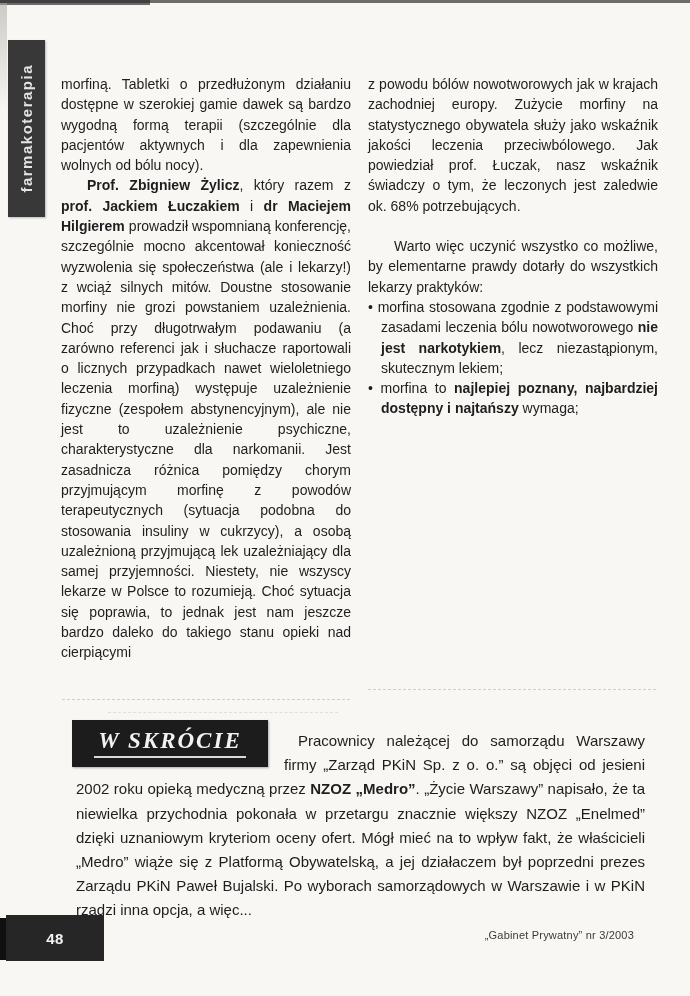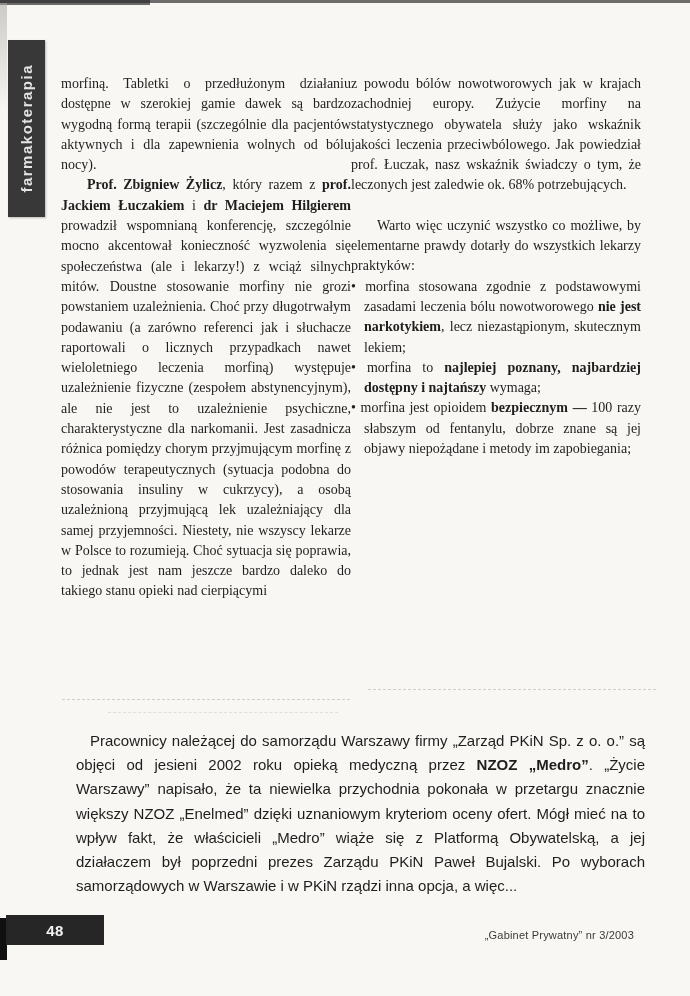--- a/index.html
+++ b/index.html
@@ -17,37 +17,37 @@
   .ghost-line{position:absolute;border-top:1px dashed #d2cfc8;height:0;}
   .ghost-left{left:62px;top:699px;width:288px;}
   .ghost-left2{left:108px;top:712px;width:230px;opacity:.6;}
   .ghost-right{left:368px;top:689px;width:288px;}
   
   .side-tab{position:absolute;left:8px;top:40px;width:37px;height:177px;background:#383838;
     display:flex;align-items:center;justify-content:center;box-shadow:1px 1px 2px rgba(0,0,0,.25);}
   .side-tab-label{writing-mode:vertical-rl;transform:rotate(180deg);
     font-weight:bold;font-size:15px;letter-spacing:1.5px;color:#e3e3e3;}
   
-  .columns{position:absolute;left:61px;top:74px;width:598px;display:flex;font-family:Liberation Serif, serif;}
+  .columns{position:absolute;left:61px;top:74px;width:598px;display:flex;gap:17px;}
   .col{width:290px;font-size:14px;line-height:20.3px;text-align:justify;}
   .para{margin:0;}
   .para.indent{text-indent:26px;}
   .para.space-before{margin-top:20px;}
   .para.bullet{padding-left:13px;text-indent:-13px;}
   .para b{font-weight:bold;}
   
   .skrocie{position:absolute;left:60px;top:713px;width:601px;font-size:15px;line-height:24.2px;text-align:justify;}
   .skrocie-box{float:left;width:196px;height:47px;background:#1c1c1c;margin:7px 16px 10px 12px;
     display:flex;align-items:center;justify-content:center;box-shadow:1px 1px 2px rgba(0,0,0,.3);}
   .skrocie-label{color:#f2f2f2;font-family:"Liberation Serif", serif;font-style:italic;font-weight:bold;
     font-size:23px;letter-spacing:2px;border-bottom:2px solid #d9d9d9;padding:0 4px 3px;}
   .skrocie-text{margin:16px;text-indent:14px;}
   
   .page-stub{position:absolute;left:0;top:918px;width:7px;height:42px;background:#101010;}
-  .page-box{position:absolute;left:6px;top:915px;width:98px;height:30px;background:#262626;
+  .page-box{position:absolute;left:6px;top:915px;width:98px;height:46px;background:#262626;
     display:flex;align-items:center;justify-content:center;}
   .page-box span{color:#f5f5f5;font-weight:bold;font-size:15px;letter-spacing:.5px;}
   .journal{position:absolute;right:56px;top:929px;font-size:11px;color:#3a3a3a;letter-spacing:.2px;}
 </style>
 </head>
 <body>
 
 <div class="scan-top"></div>
 <div class="scan-top-dark"></div>
 <div class="scan-left"></div>
@@ -59,29 +59,31 @@
 <div class="columns">
   <div class="col" id="col-left">
       <p class="para"><span>morfiną. Tabletki o przedłużonym działaniu dostępne w szerokiej gamie dawek są bardzo wygodną formą terapii (szczególnie dla pacjentów aktywnych i dla zapewnienia wolnych od bólu nocy).</span></p>
       <p class="para indent"><b>Prof. Zbigniew Żylicz</b><span>, który razem z </span><b>prof. Jackiem Łuczakiem</b><span> i </span><b>dr Maciejem Hilgierem</b><span> prowadził wspomnianą konferencję, szczególnie mocno akcentował konieczność wyzwolenia się społeczeństwa (ale i lekarzy!) z wciąż silnych mitów. Doustne stosowanie morfiny nie grozi powstaniem uzależnienia. Choć przy długotrwałym podawaniu (a zarówno referenci jak i słuchacze raportowali o licznych przypadkach nawet wieloletniego leczenia morfiną) występuje uzależnienie fizyczne (zespołem abstynencyjnym), ale nie jest to uzależnienie psychiczne, charakterystyczne dla narkomanii. Jest zasadnicza różnica pomiędzy chorym przyjmującym morfinę z powodów terapeutycznych (sytuacja podobna do stosowania insuliny w cukrzycy), a osobą uzależnioną przyjmującą lek uzależniający dla samej przyjemności. Niestety, nie wszyscy lekarze w Polsce to rozumieją. Choć sytuacja się poprawia, to jednak jest nam jeszcze bardzo daleko do takiego stanu opieki nad cierpiącymi</span></p>
     </div>
   <div class="col" id="col-right">
       <p class="para"><span>z powodu bólów nowotworowych jak w krajach zachodniej europy. Zużycie morfiny na statystycznego obywatela służy jako wskaźnik jakości leczenia przeciwbólowego. Jak powiedział prof. Łuczak, nasz wskaźnik świadczy o tym, że leczonych jest zaledwie ok. 68% potrzebujących.</span></p>
       <p class="para indent space-before"><span>Warto więc uczynić wszystko co możliwe, by elementarne prawdy dotarły do wszystkich lekarzy praktyków:</span></p>
       <p class="para bullet"><span>• </span><span>morfina stosowana zgodnie z podstawowymi zasadami leczenia bólu nowotworowego </span><b>nie jest narkotykiem</b><span>, lecz niezastąpionym, skutecznym lekiem;</span></p>
       <p class="para bullet"><span>• </span><span>morfina to </span><b>najlepiej poznany, najbardziej dostępny i najtańszy</b><span> wymaga;</span></p>
-      <p class="para bullet"><span>• </span><span>morfina jest opioidem </span><b>bezpiecznym —</b><span> 100 razy słabszym od fentanylu, dobrze znane są jej objawy niepożądane i metody im zapobiegania;</span></p>
     </div>
 </div>
 
 <div class="ghost-line ghost-left"></div>
 <div class="ghost-line ghost-left2"></div>
 <div class="ghost-line ghost-right"></div>
 
 <div class="skrocie">
+  <div class="skrocie-box">
+    <span class="skrocie-label">W SKRÓCIE</span>
+  </div>
   <p class="skrocie-text" id="skrocie-text"><span>Pracownicy należącej do samorządu Warszawy firmy „Zarząd PKiN Sp. z o. o.” są objęci od jesieni 2002 roku opieką medyczną przez </span><b>NZOZ „Medro”</b><span>. „Życie Warszawy” napisało, że ta niewielka przychodnia pokonała w przetargu znacznie większy NZOZ „Enelmed” dzięki uznaniowym kryteriom oceny ofert. Mógł mieć na to wpływ fakt, że właścicieli „Medro” wiąże się z Platformą Obywatelską, a jej działaczem był poprzedni prezes Zarządu PKiN Paweł Bujalski. Po wyborach samorządowych w Warszawie i w PKiN rządzi inna opcja, a więc...</span></p>
 </div>
 
 <div class="page-stub"></div>
 <div class="page-box">
   <span>48</span>
 </div>
 <div class="journal">„Gabinet Prywatny” nr 3/2003</div>
 
 </body></html>

